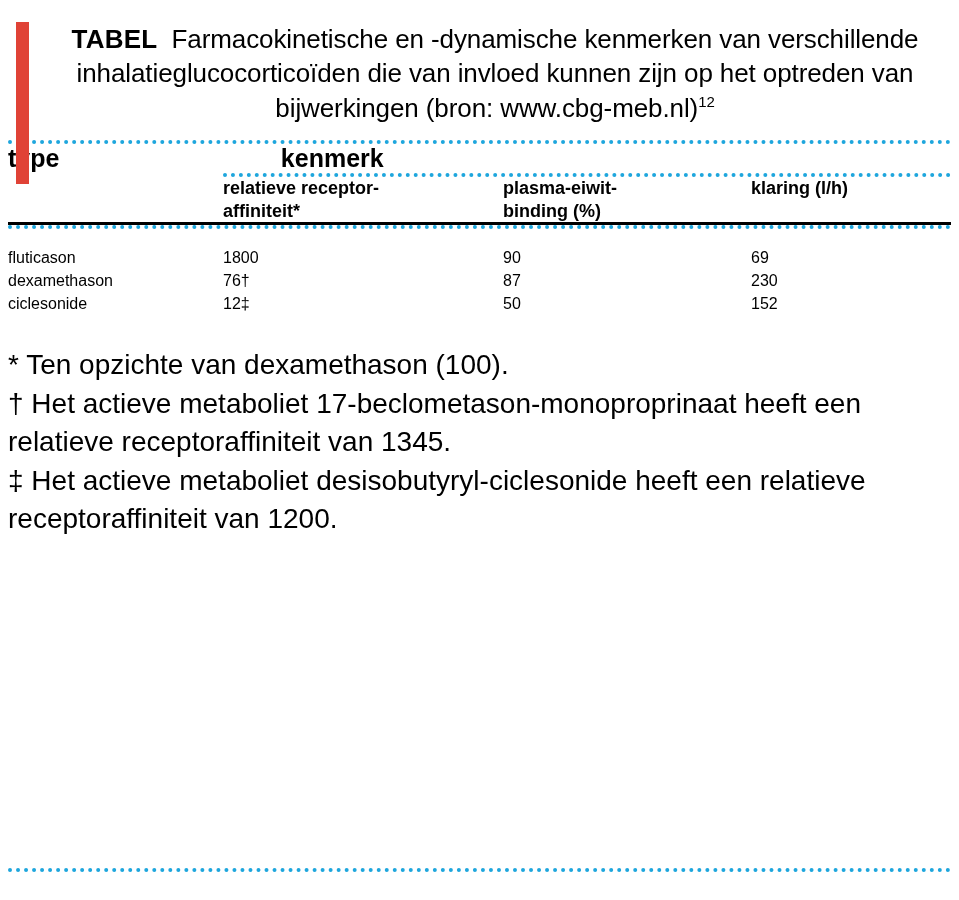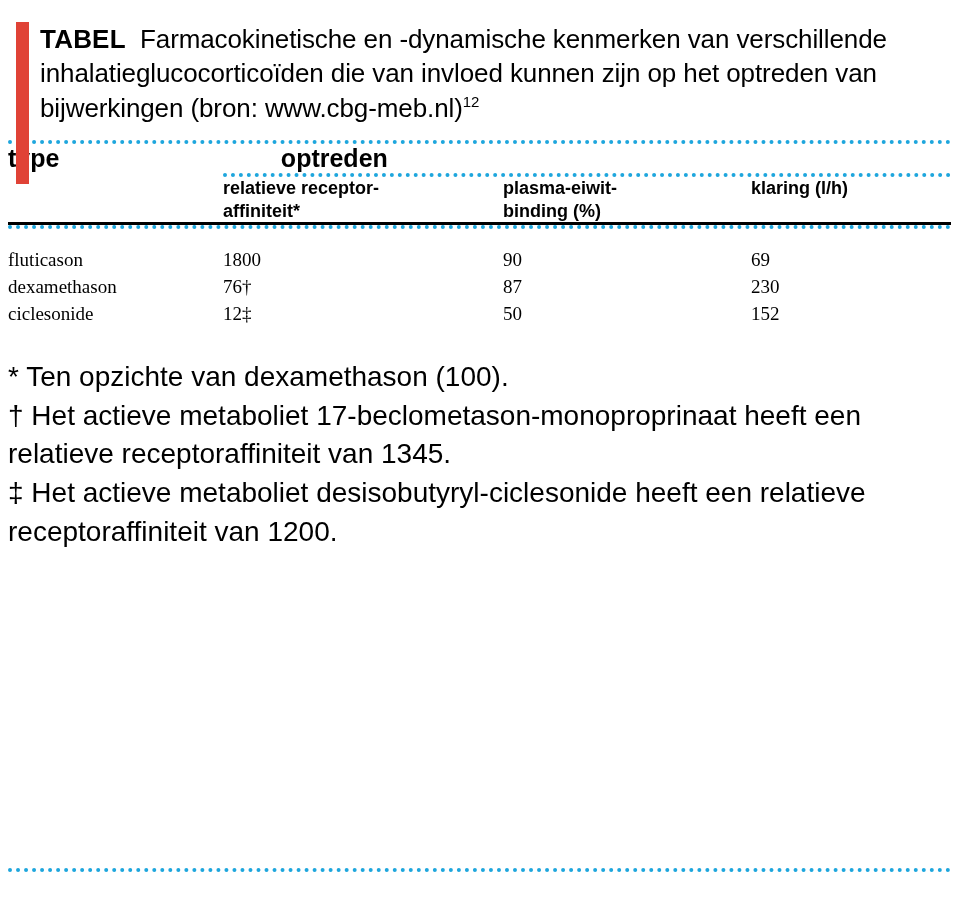--- a/index.html
+++ b/index.html
@@ -36,20 +36,21 @@
     width: 13px;
     height: 162px;
     background: #e04236;
   }
   .title-text {
     font-size: 26px;
     line-height: 1.32;
     letter-spacing: -0.1px;
     color: #000;
     max-width: 910px;
+    text-align: center;
   }
   .title-label {
     font-weight: bold;
     letter-spacing: 0.2px;
   }
   sup.ref {
     font-size: 15px;
     vertical-align: super;
     line-height: 0;
   }
@@ -88,23 +89,22 @@
     font-size: 25px;
   }
   .row-subhead td {
     font-weight: bold;
     padding: 16px 0 14px 0;
     line-height: 1.26;
     font-size: 18px;
   }
   .row-data td {
     padding: 2px 0 3px 0;
-    font-size: 19px;
+    font-size: 16px;
     line-height: 1.42;
-    font-family: Liberation Serif, serif;
   }
   tr.row-data.first td { padding-top: 18px; }
 
   
   .footnotes {
     font-size: 28px;
     line-height: 1.36;
     padding: 30px 0 18px 0;
     max-width: 940px;
   }
@@ -135,21 +135,21 @@
   <table class="tbl">
     <colgroup>
       <col class="col-type">
       <col class="col-c1">
       <col class="col-c2">
       <col class="col-c3">
     </colgroup>
     <tbody>
       <tr class="row-group-head">
         <td>type</td>
-        <td colspan="3">optreden</td>
+        <td colspan="3">kenmerk</td>
       </tr>
     </tbody>
   </table>
 
   <div style="display:flex;">
     <div style="width:215px;"></div>
     <div style="flex:1;" class="rule-dotted"></div>
   </div>
 
   <table class="tbl">

